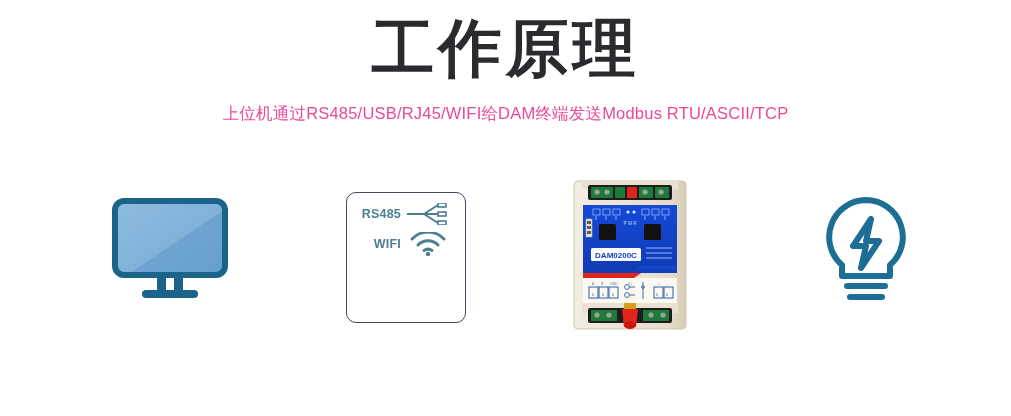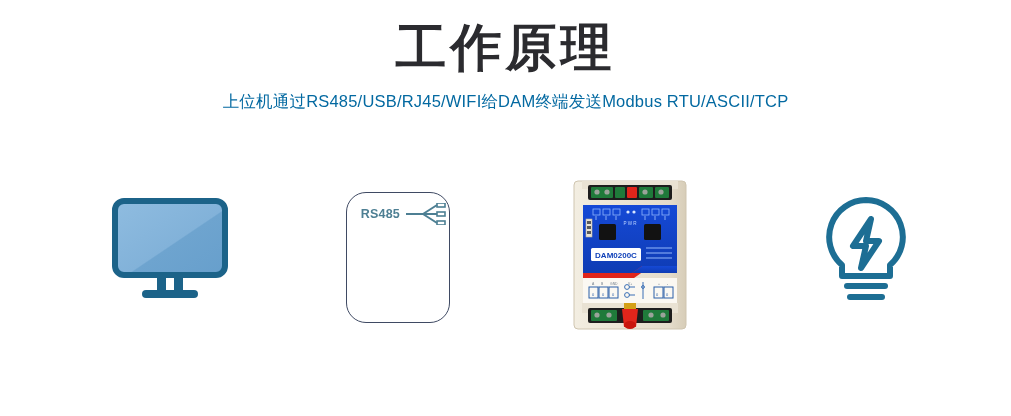--- a/index.html
+++ b/index.html
@@ -9,47 +9,47 @@
     font-family:"Liberation Sans","DejaVu Sans",sans-serif;
     overflow:hidden;
     position:relative;
   }
   .page{position:relative;width:1011px;height:416px;}
 
   
   .title{
     position:absolute;left:0;top:18px;width:1011px;
     text-align:center;
-    font-size:51px;line-height:60px;
+    font-size:63px;line-height:60px;
     font-weight:bold;
     color:#2b2b2f;
     letter-spacing:4px;
   }
   .subtitle{
-    position:absolute;left:0;top:88px;width:1011px;
+    position:absolute;left:0;top:100px;width:1011px;
     text-align:center;
-    color:#0369a1;
+    color:#ec4899;
     font-size:16.5px;
     line-height:27px;
     letter-spacing:0.2px;
   }
   .subtitle div{white-space:nowrap;}
 
   
   .stage{position:absolute;left:0;top:170px;width:1011px;height:246px;}
 
   
   .monitor-wrap{position:absolute;left:110px;top:25px;width:120px;height:115px;}
 
   
   .card{
     position:absolute;left:346px;top:192px;
-    width:104px;height:131px;
+    width:120px;height:131px;
     border:1.6px solid #3f4a63;
-    border-radius:20px;
+    border-radius:10px;
     background:#ffffff;
     box-sizing:border-box;
     padding:6px 0 0 0;
   }
   .card-row{
     display:flex;align-items:center;
     height:30px;
     padding-left:8px;
   }
   .card-label{
@@ -111,20 +111,31 @@
             <line x1="17" y1="11" x2="31" y2="20" stroke="#4d7f93" stroke-width="2"></line>
             <rect x="31" y="0" width="8" height="4" fill="none" stroke="#4d7f93" stroke-width="1.6"></rect>
             <rect x="31" y="9" width="8" height="4" fill="none" stroke="#4d7f93" stroke-width="1.6"></rect>
             <rect x="31" y="18" width="8" height="4" fill="none" stroke="#4d7f93" stroke-width="1.6"></rect>
           </svg>
         </div>
       </div>
 
 
 
+      <div class="card-row">
+        <div class="card-label">WIFI</div>
+        <div class="card-icon">
+          <svg width="42" height="24" viewBox="0 0 42 24">
+            <path d="M5 7 A22 22 0 0 1 37 7" fill="none" stroke="#4d7f93" stroke-width="3" stroke-linecap="round"></path>
+            <path d="M11 13 A14 14 0 0 1 31 13" fill="none" stroke="#4d7f93" stroke-width="3" stroke-linecap="round"></path>
+            <path d="M17 18.5 A7 7 0 0 1 25 18.5" fill="none" stroke="#4d7f93" stroke-width="3" stroke-linecap="round"></path>
+            <circle cx="21" cy="22" r="2.2" fill="#4d7f93"></circle>
+          </svg>
+        </div>
+      </div>
 
     </div>
 
     <div class="module">
       <svg width="128" height="160" viewBox="0 0 128 160">
         <defs>
           <linearGradient id="bodyG" x1="0" y1="0" x2="1" y2="0">
             <stop offset="0%" stop-color="#f3eee2"></stop>
             <stop offset="18%" stop-color="#efe9db"></stop>
             <stop offset="85%" stop-color="#e4dccb"></stop>

